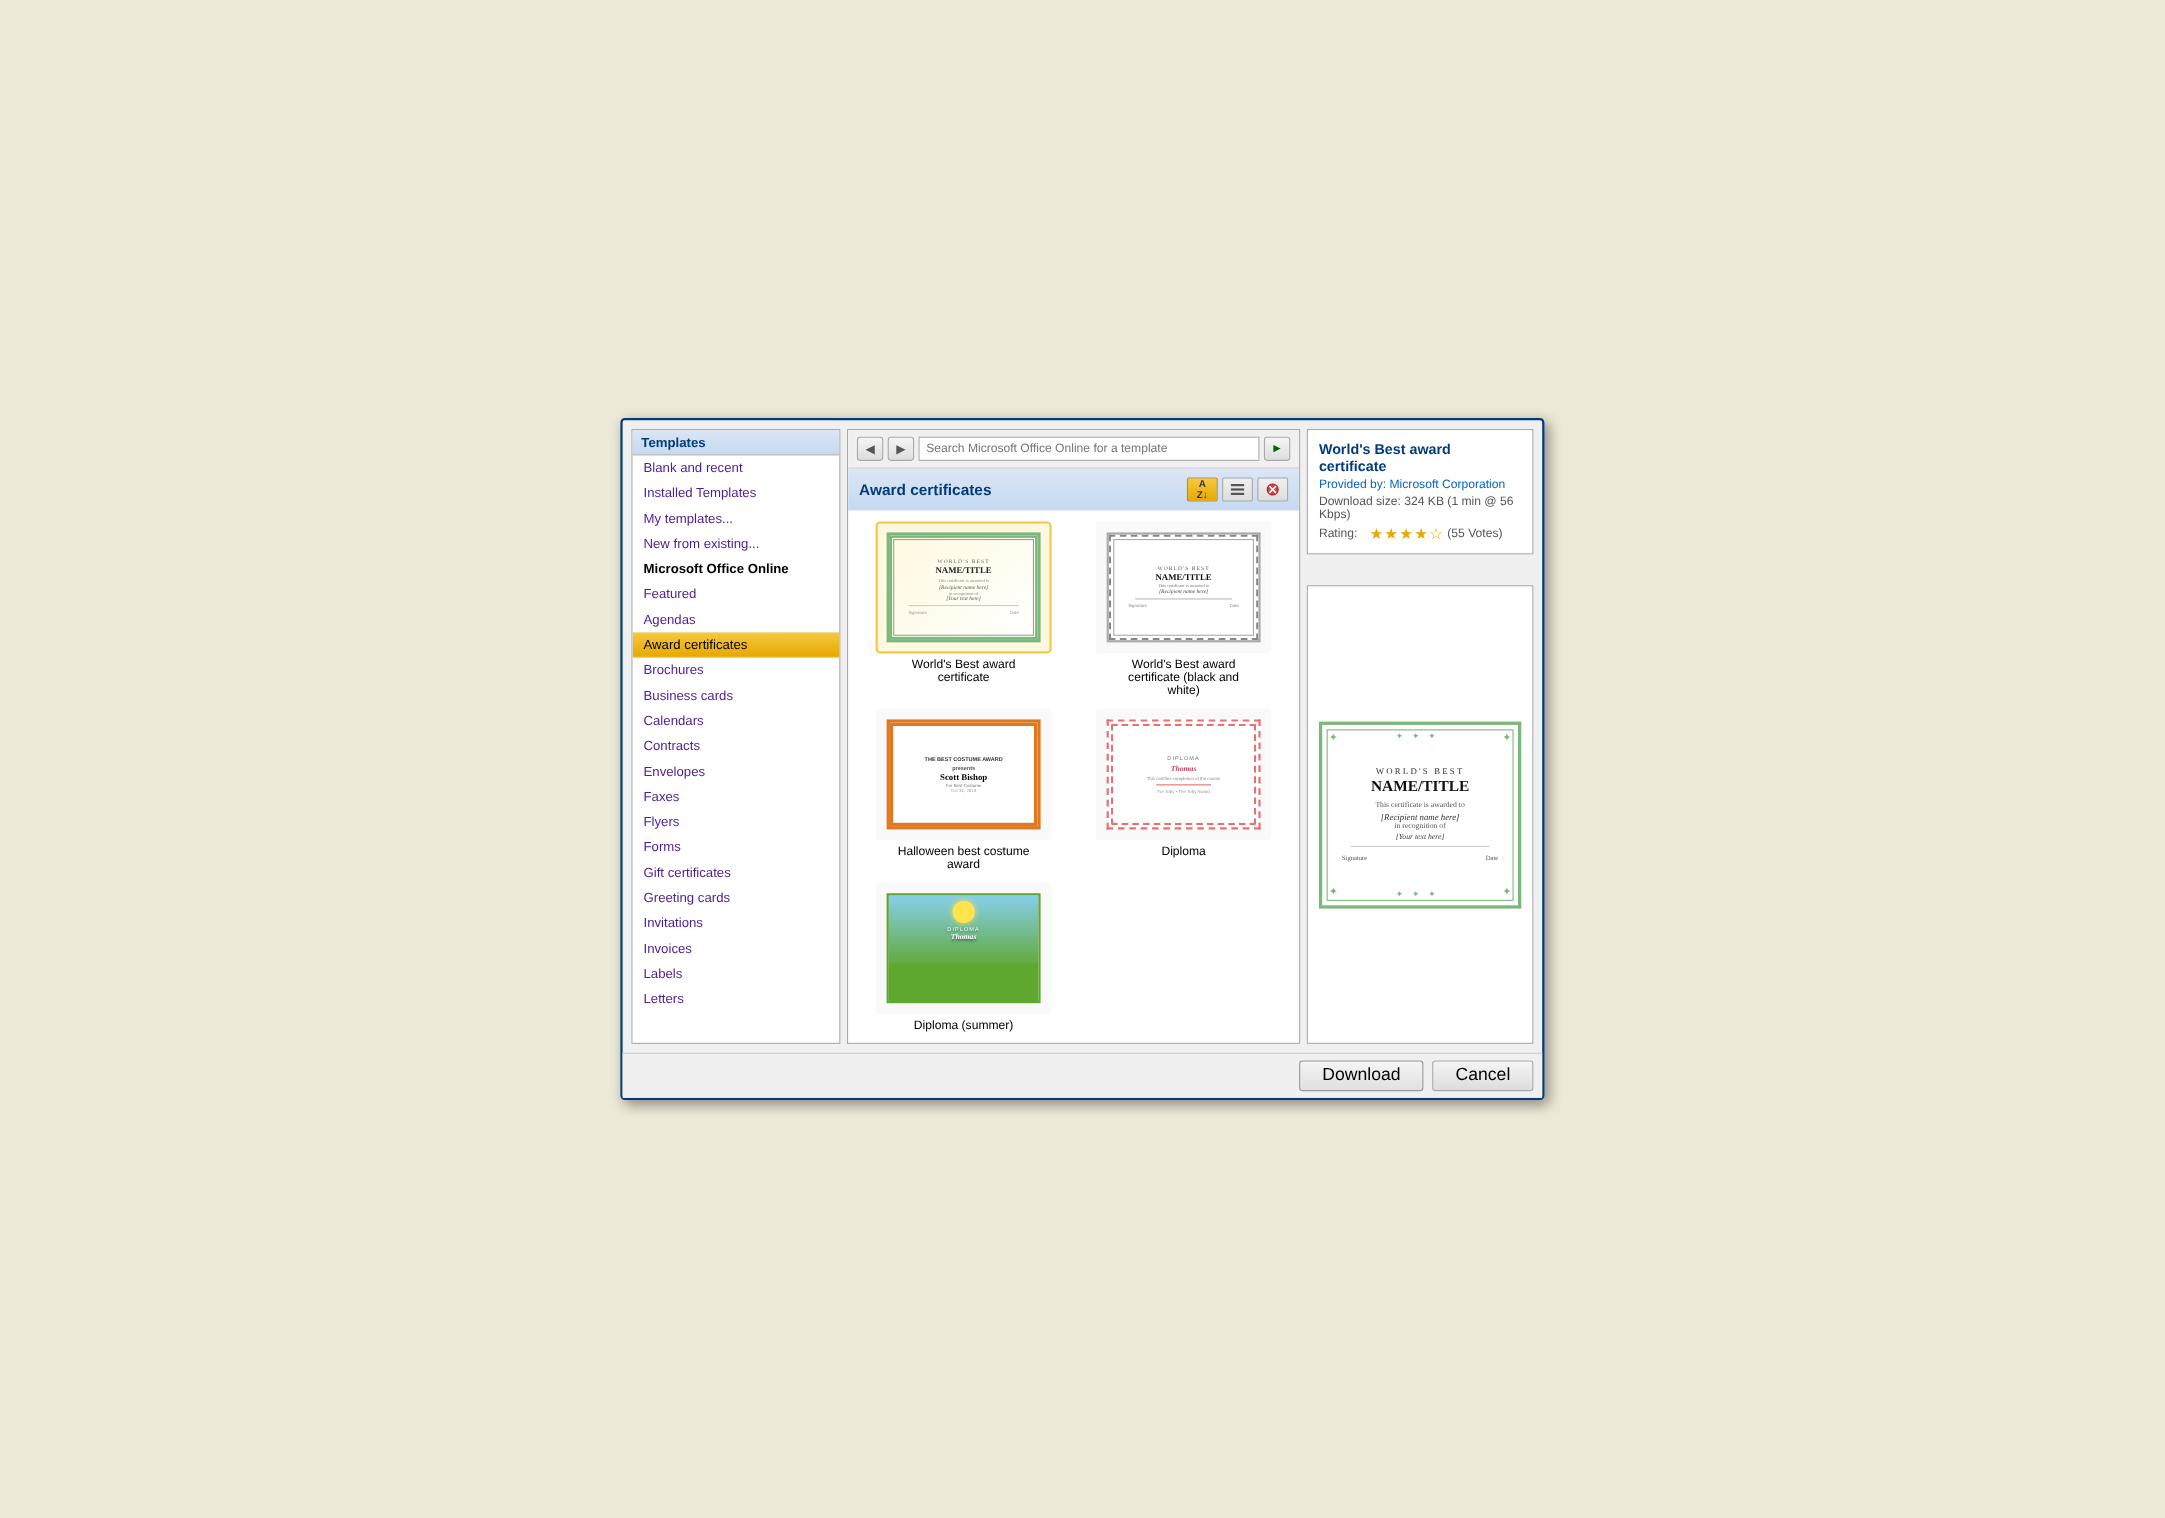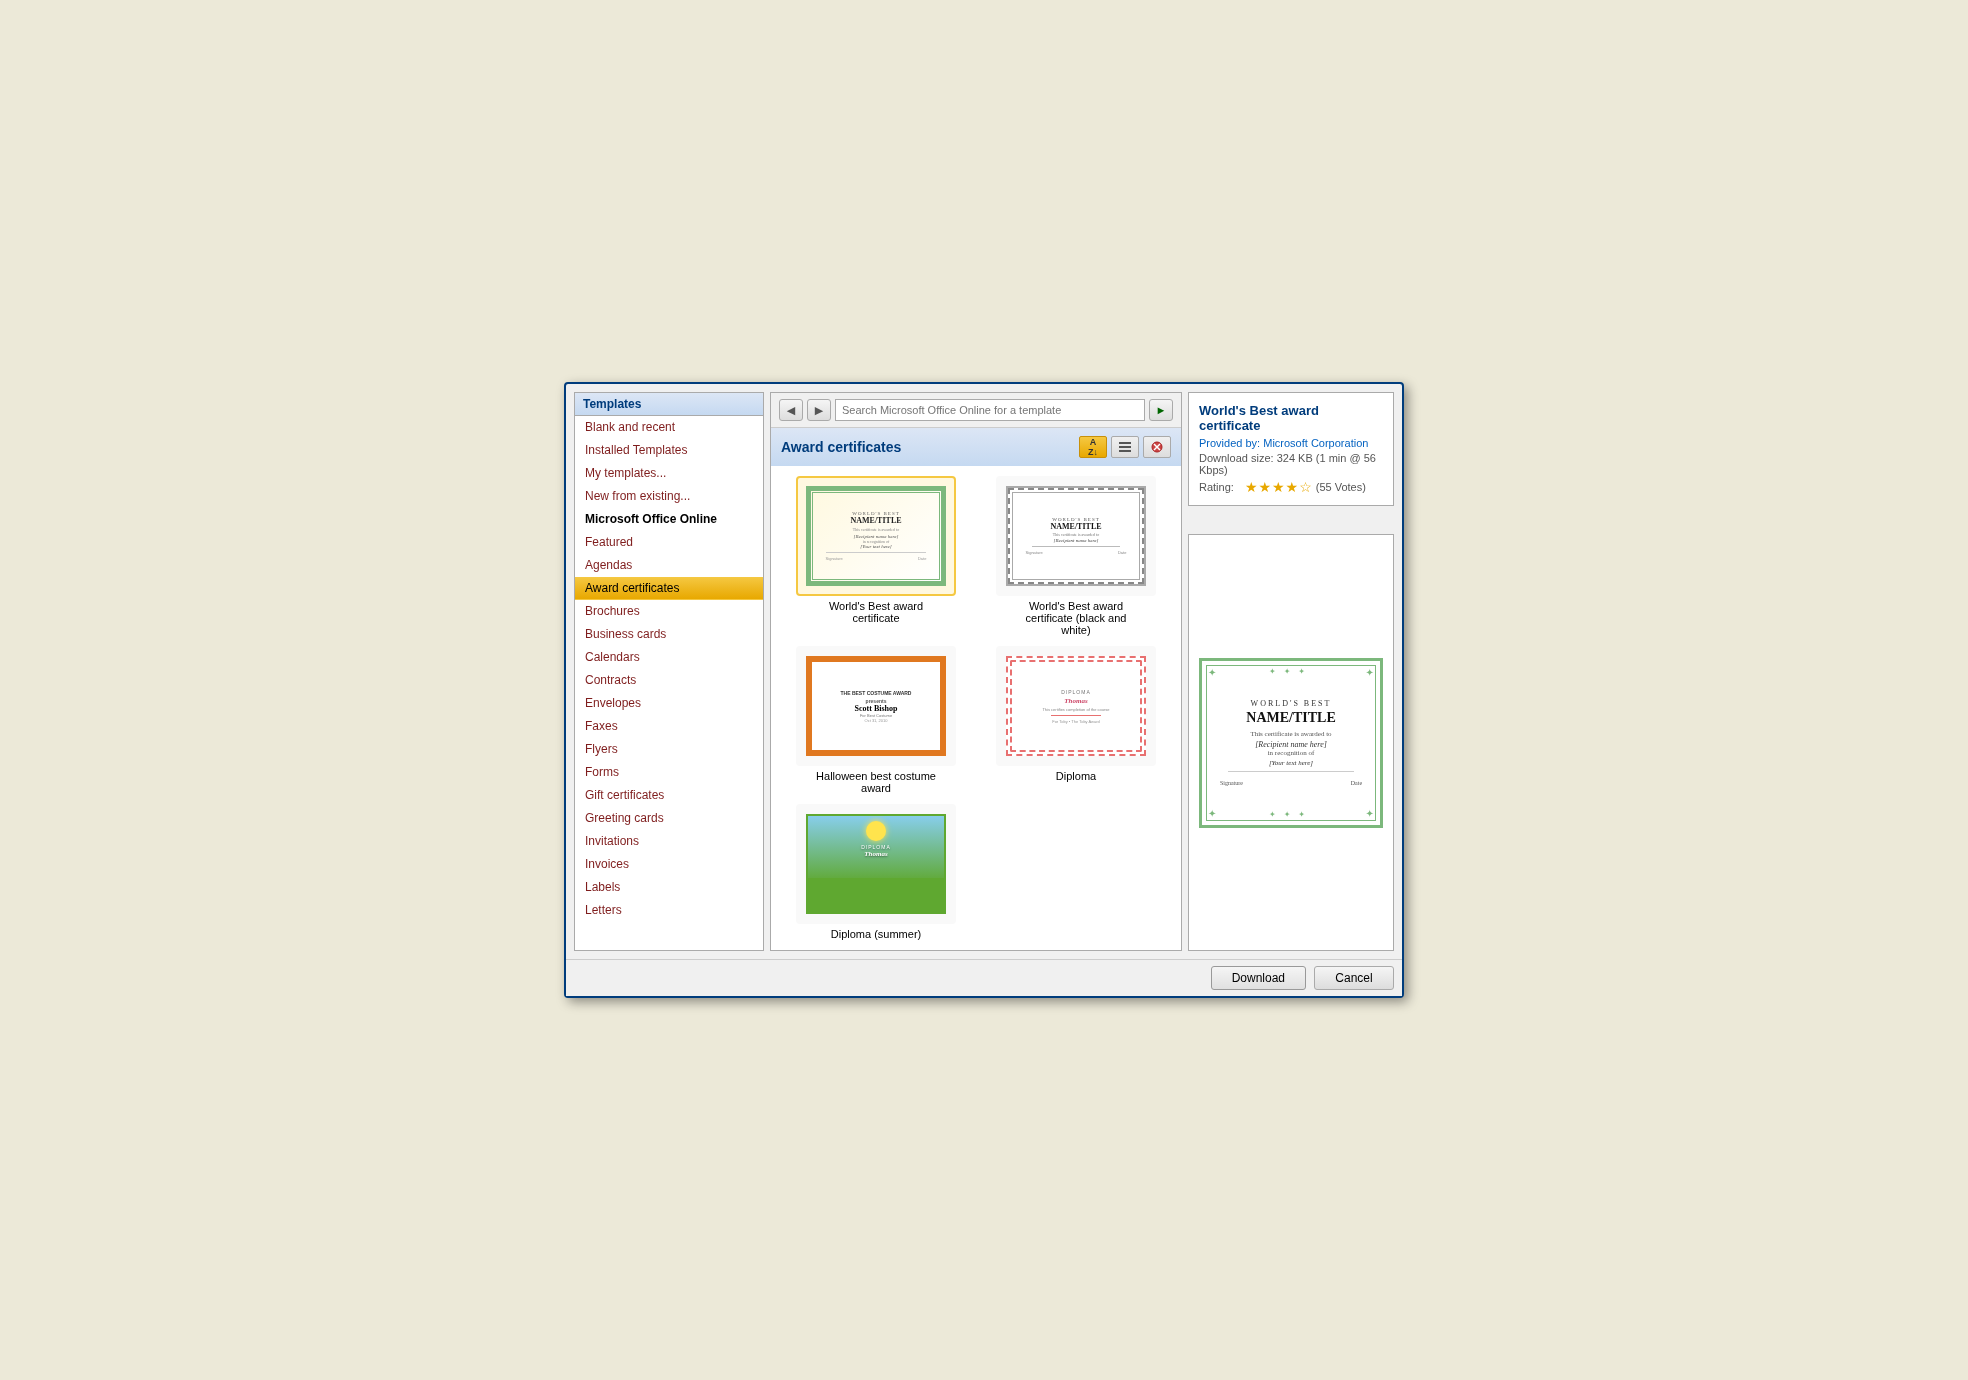--- a/index.html
+++ b/index.html
@@ -87,21 +87,21 @@
     }
 
     .left-panel-scroll {
       overflow-y: auto;
       flex: 1;
     }
 
     .nav-item {
       padding: 4px 10px;
       cursor: pointer;
-      color: #7f1d1d;
+      color: #4c1d95;
       font-size: 12px;
       border-bottom: 1px solid transparent;
     }
 
     .nav-item.active {
       background: linear-gradient(to bottom, #f5c842, #e8a800);
       color: #000;
       font-weight: normal;
     }
 
@@ -454,21 +454,21 @@
       border-top: 1px solid #ccc;
       background: #f0f0f0;
     }
 
     .footer-btn {
       padding: 4px 20px;
       background: linear-gradient(to bottom, #f5f5f5, #ddd);
       border: 1px solid #aaa;
       border-radius: 3px;
       cursor: pointer;
-      font-size: 12px;
+      font-size: 16px;
       min-width: 80px;
     }
 
     .footer-btn.primary {
       background: linear-gradient(to bottom, #f5f5f5, #e0e0e0);
       border: 1px solid #999;
     }
 
     
     ::-webkit-scrollbar { width: 14px; }

